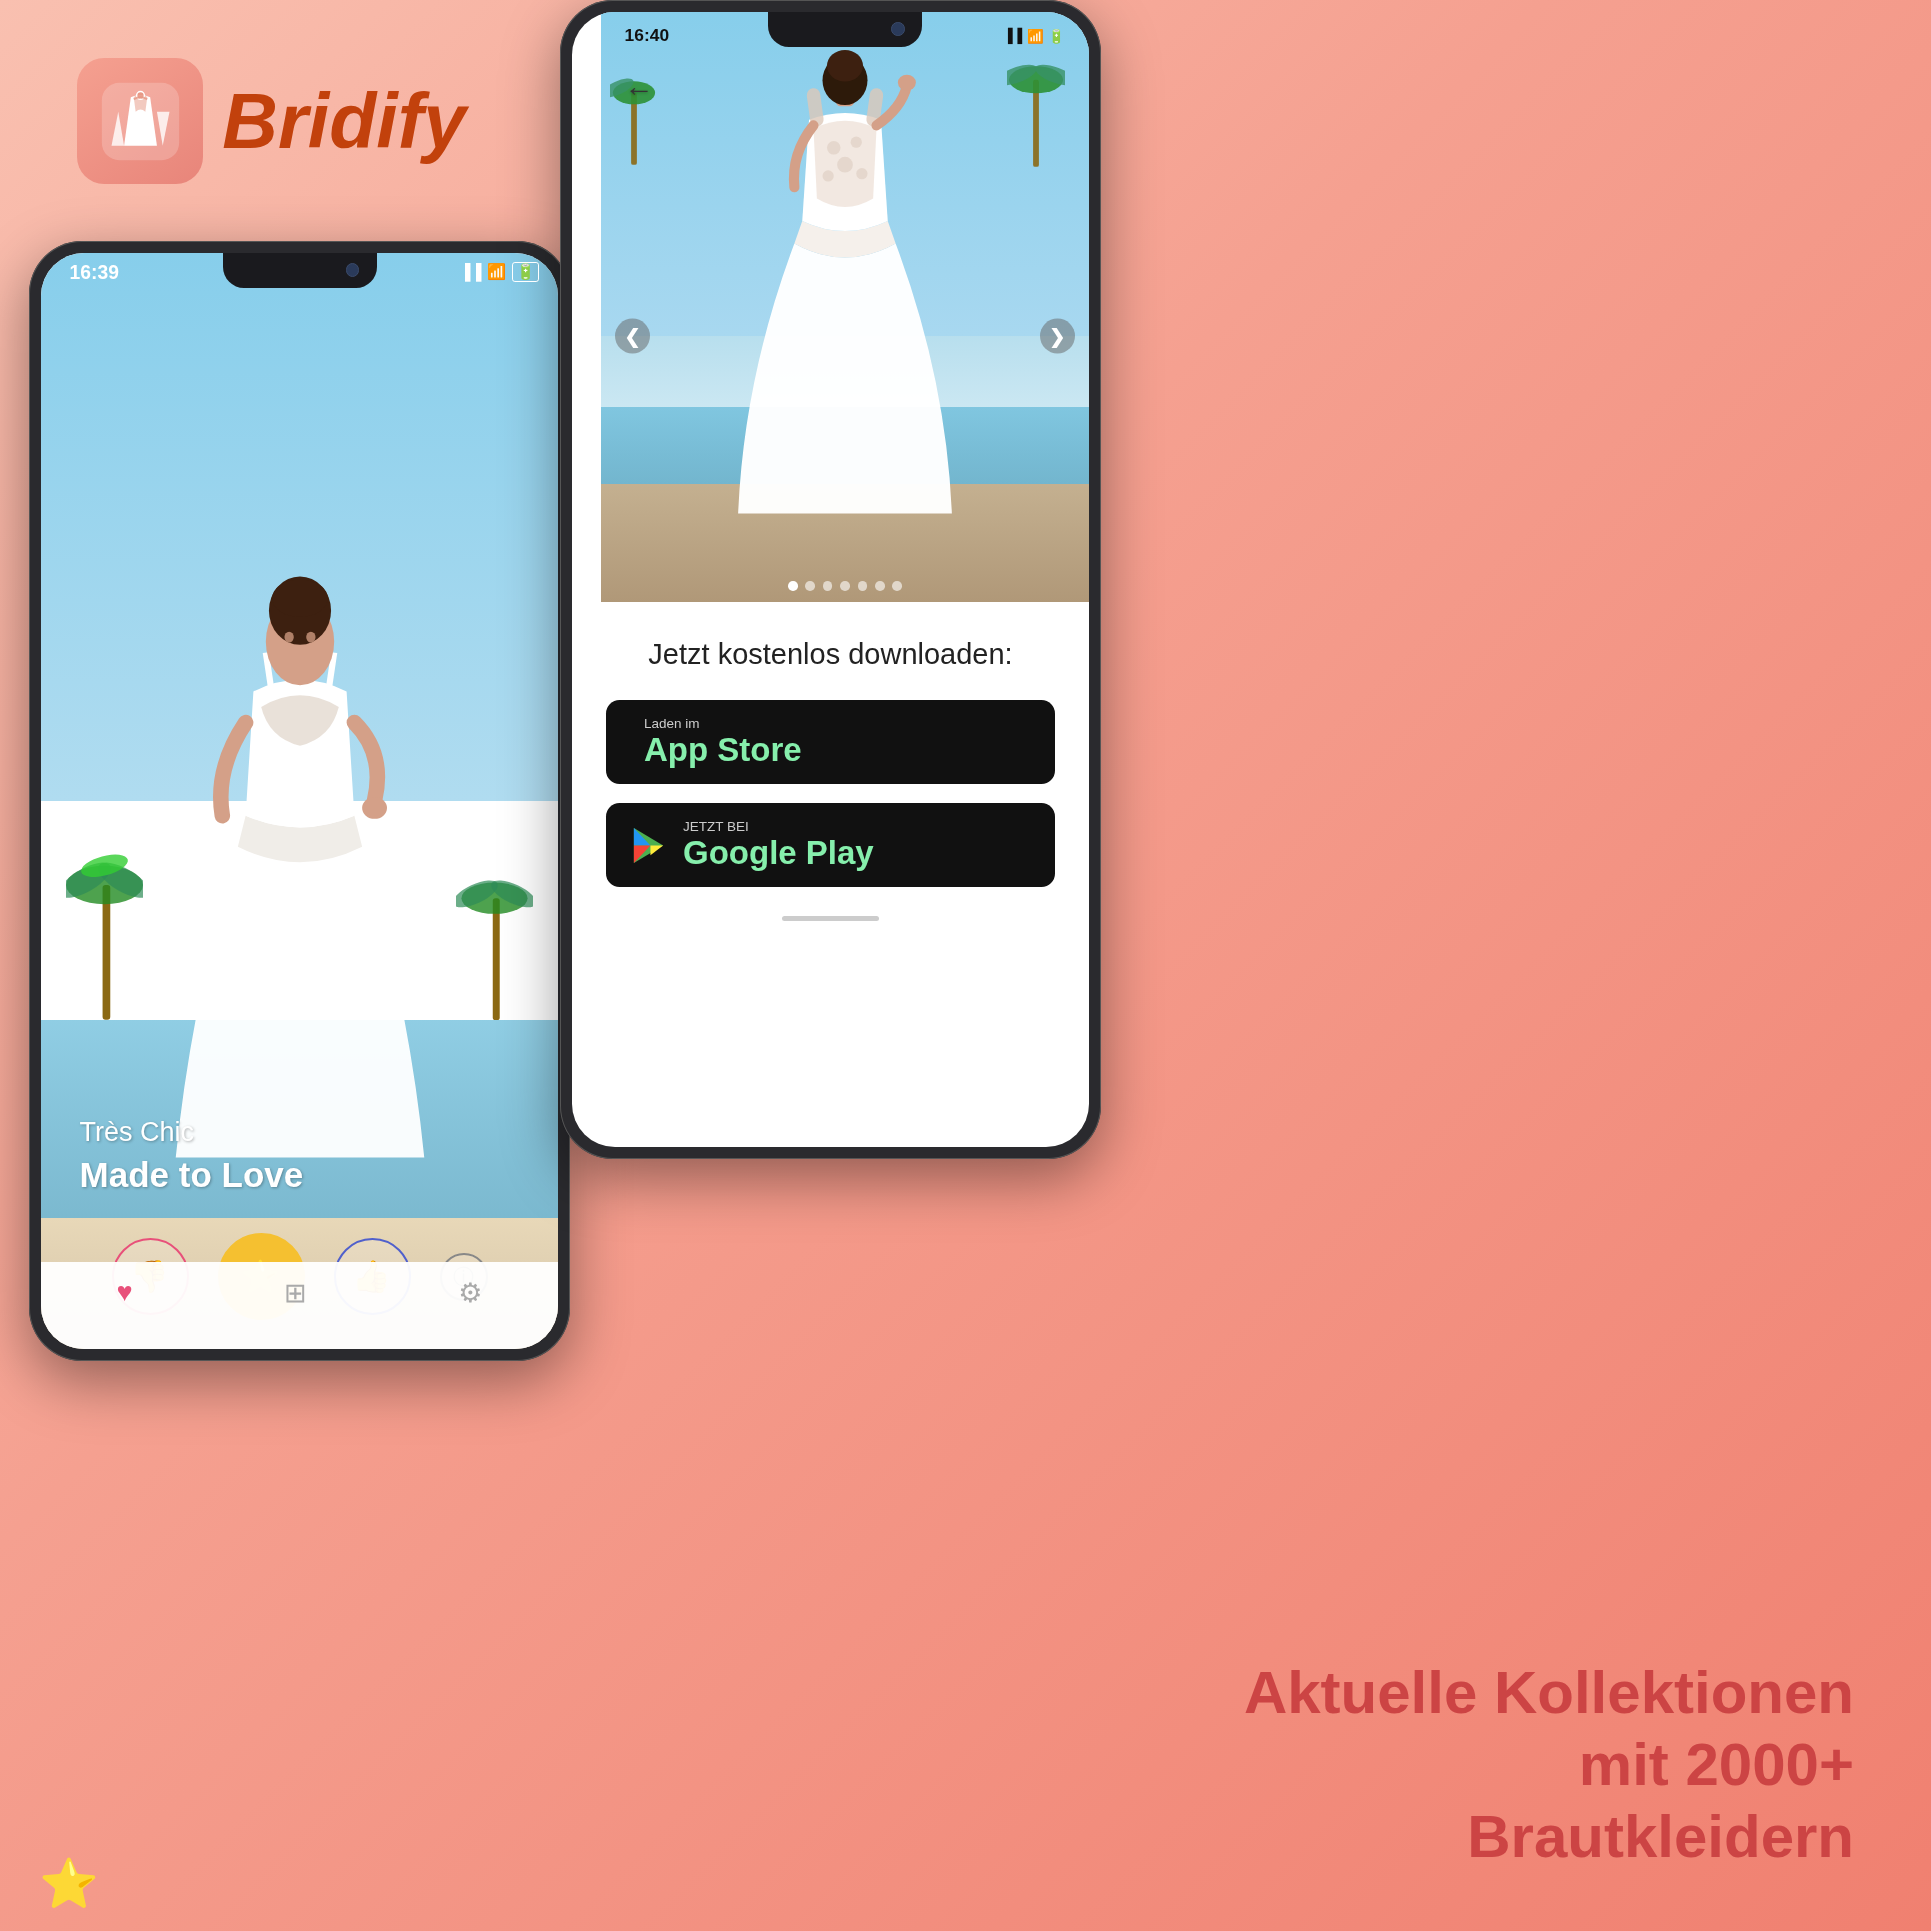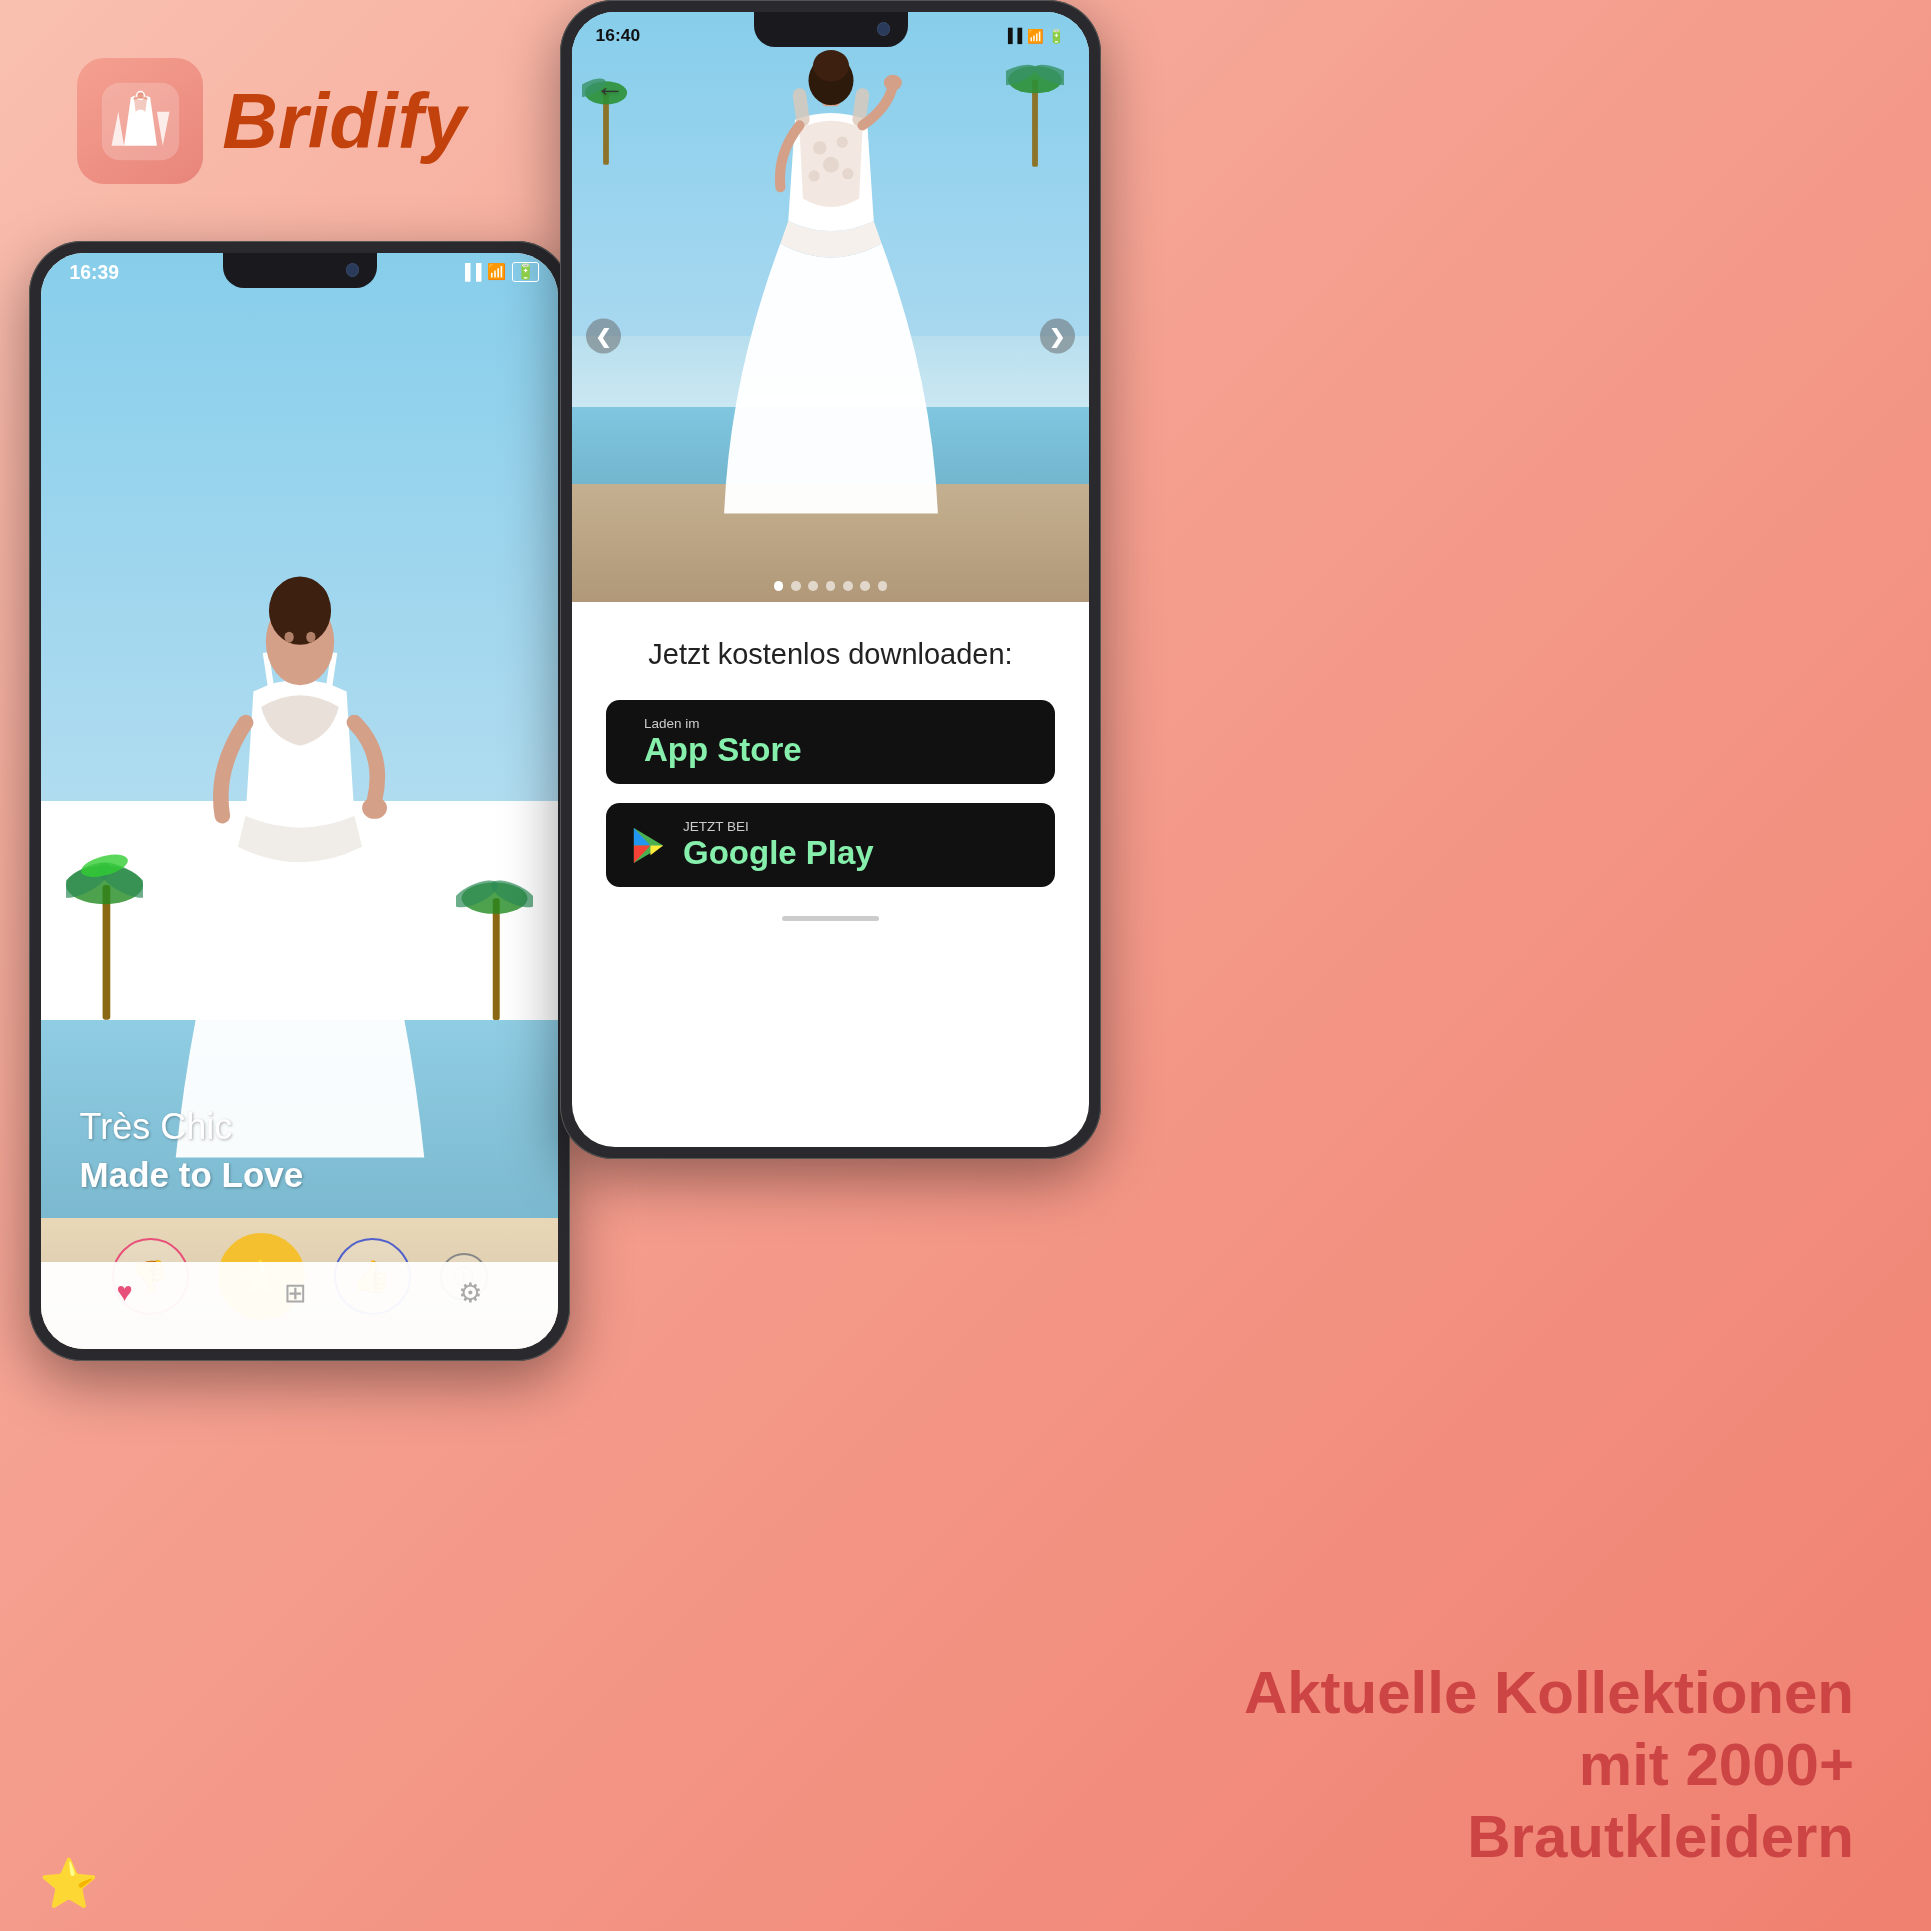--- a/index.html
+++ b/index.html
@@ -130,21 +130,21 @@
     }
 
     .overlay-text {
       position: absolute;
       bottom: 154px;
       left: 39px;
       color: white;
     }
 
     .overlay-title {
-      font-size: 36px;
+      font-size: 27px;
       font-weight: 500;
       text-shadow: 1px 1px 2.9px rgba(0,0,0,0.3);
       margin-bottom: 7.7px;
     }
 
     .overlay-subtitle {
       font-size: 35px;
       font-weight: 700;
       text-shadow: 1px 1px 2.9px rgba(0,0,0,0.3);
     }
@@ -489,21 +489,21 @@
       </div>
     </div>
   </div>
 </div>
 
 <div class="phone-right">
   <div class="phone-frame">
     <div class="phone-screen">
       <div class="phone-right-screen">
 
-        <div class="phone-right-img" style="height:52%;position:relative;">
+        <div class="phone-right-img" style="height:52%;position:relative;margin-left:29px;">
 
           <div style="position:absolute;top:0;left:0;right:0;height:48px;z-index:20;display:flex;align-items:center;justify-content:space-between;padding:7.7px 24px;">
             <span style="color:#111;font-size:17.4px;font-weight:700;">16:40</span>
             <div style="display:flex;gap:4.8px;align-items:center;">
               <span style="color:#111;font-size:13.5px;">▐▐</span>
               <span style="color:#111;font-size:13.5px;">📶</span>
               <span style="color:#111;font-size:13.5px;">🔋</span>
             </div>
           </div>
           <div class="notch" style="background:#1a1a1e;">

